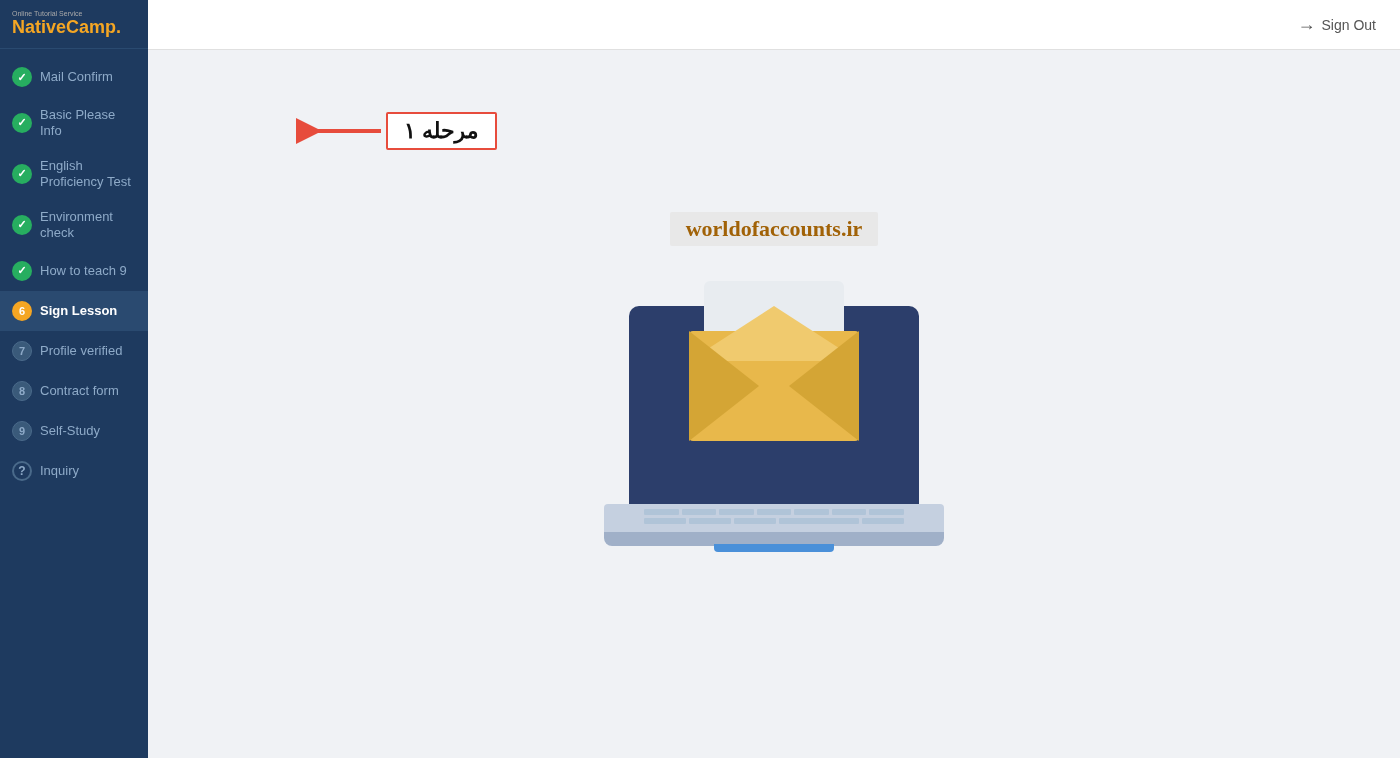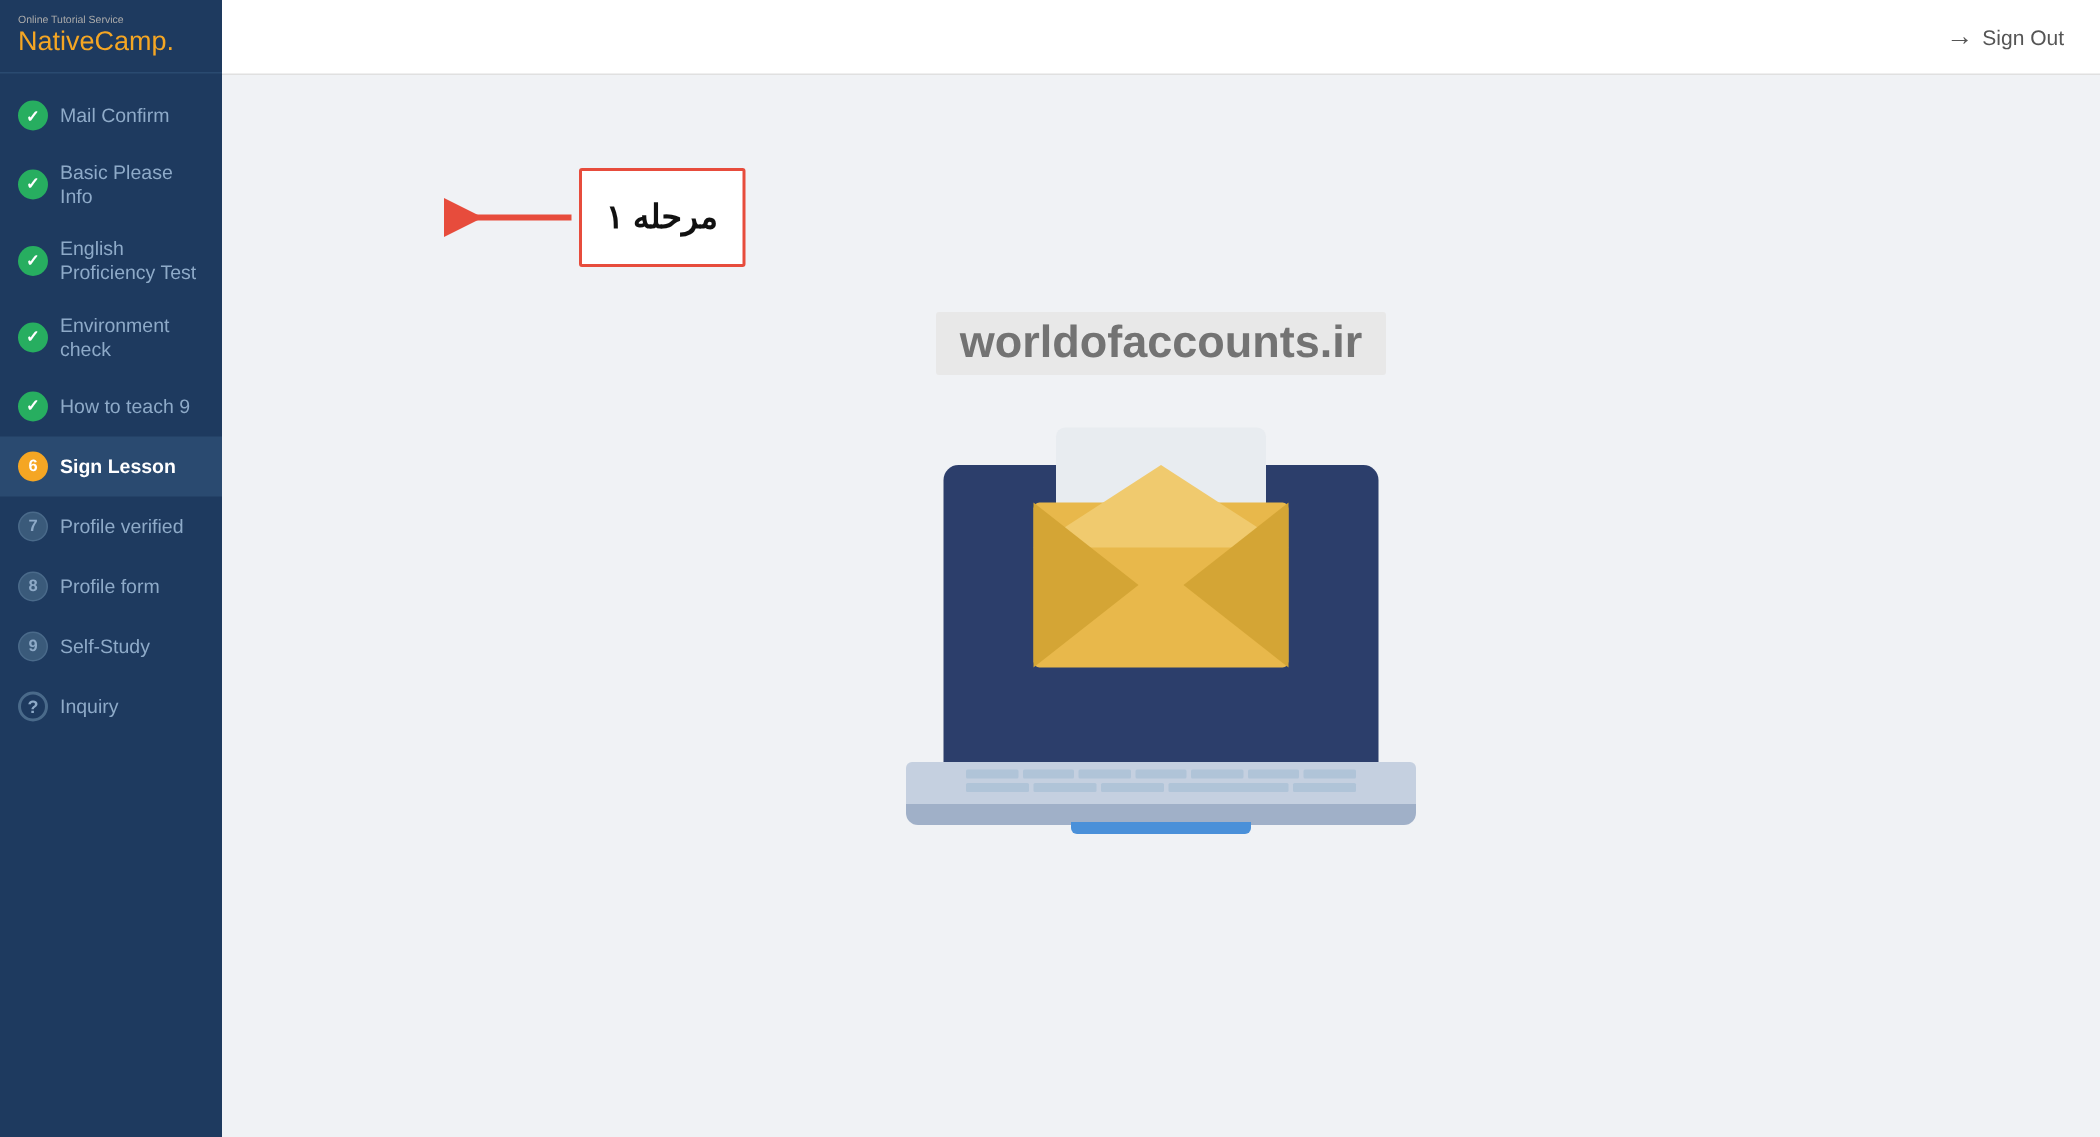--- a/index.html
+++ b/index.html
@@ -19,21 +19,21 @@
       background: #1e3a5f;
       border-bottom: 1px solid #2a4a70;
     }
     .logo-small-text {
       font-size: 7px;
       color: #aaa;
       display: block;
     }
     .logo-main {
       font-size: 18px;
-      font-weight: normal;
+      font-weight: bold;
       color: white;
     }
     .logo-main span { color: #f5a623; }
 
     .sidebar-nav {
       display: flex;
       flex-direction: column;
       flex: 1;
       padding-top: 8px;
     }
@@ -126,27 +126,28 @@
       position: relative;
     }
     .verification-card {
       display: flex;
       flex-direction: column;
       align-items: center;
       text-align: center;
       padding: 20px;
     }
     .site-name {
-      font-size: 30px;
-      font-weight: bold;
-      color: #737373;
+      font-size: 22px;
+      font-weight: bold;
+      color: #a16207;
       background: #e8e8e8;
       padding: 4px 16px;
       border-radius: 2px;
       margin-bottom: 10px;
+      font-family: Liberation Serif, serif;
     }
     .success-text {
       font-size: 20px;
       font-weight: bold;
       color: #e67e00;
       margin-bottom: 30px;
     }
 
     
     .laptop-illustration {
@@ -324,21 +325,21 @@
       top: 62px;
       left: 148px;
       display: flex;
       align-items: center;
       gap: 0;
       z-index: 10;
     }
     .annotation-label {
       background: white;
       border: 2px solid #e74c3c;
-      padding: 18px 16px;
+      padding: 4px 16px;
       font-size: 22px;
       font-family: 'Arial', sans-serif;
       direction: rtl;
       color: #111;
       font-weight: bold;
       border-radius: 2px;
     }
     
   </style>
 </head>
@@ -383,21 +384,21 @@
       <span class="nav-label">Sign Lesson</span>
     </div>
 
     <div class="nav-item">
       <div class="step-icon num-inactive">7</div>
       <span class="nav-label">Profile verified</span>
     </div>
 
     <div class="nav-item">
       <div class="step-icon num-inactive">8</div>
-      <span class="nav-label">Profile form</span>
+      <span class="nav-label">Contract form</span>
     </div>
 
     <div class="nav-item">
       <div class="step-icon num-inactive">9</div>
       <span class="nav-label">Self-Study</span>
     </div>
 
     <div class="nav-item">
       <div class="step-icon question">?</div>
       <span class="nav-label">Inquiry</span>

